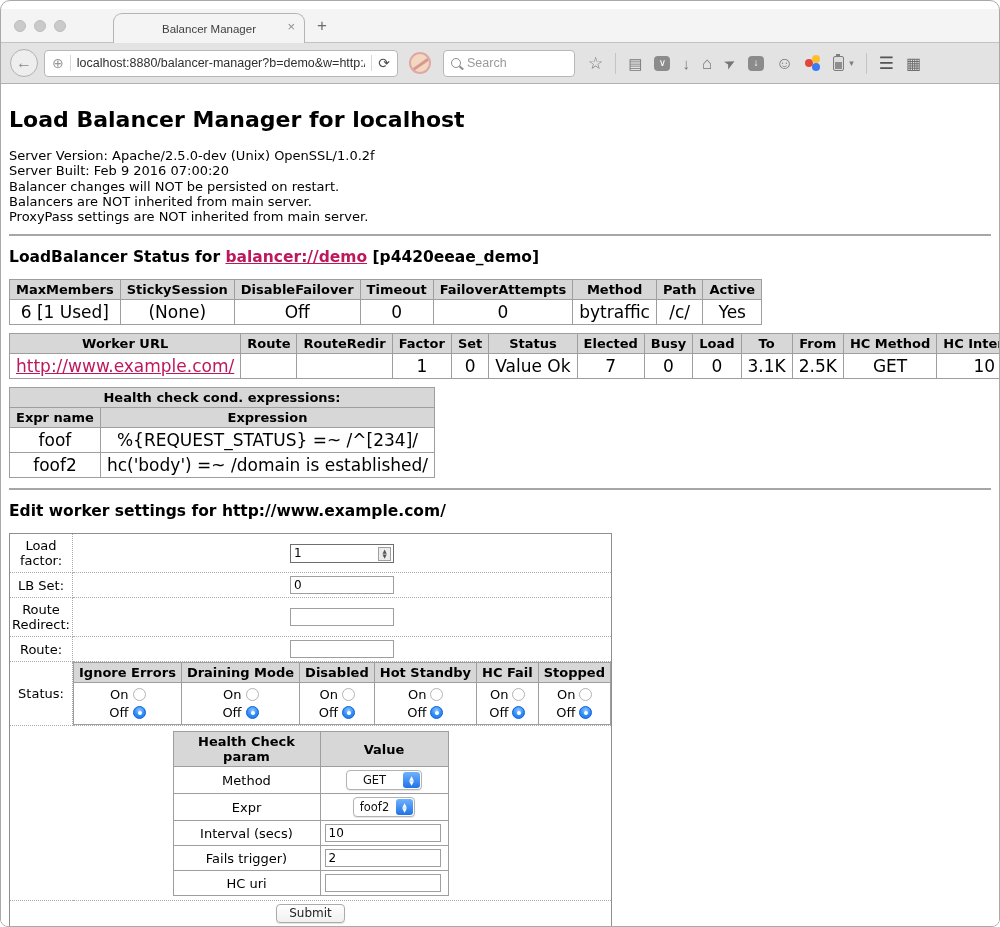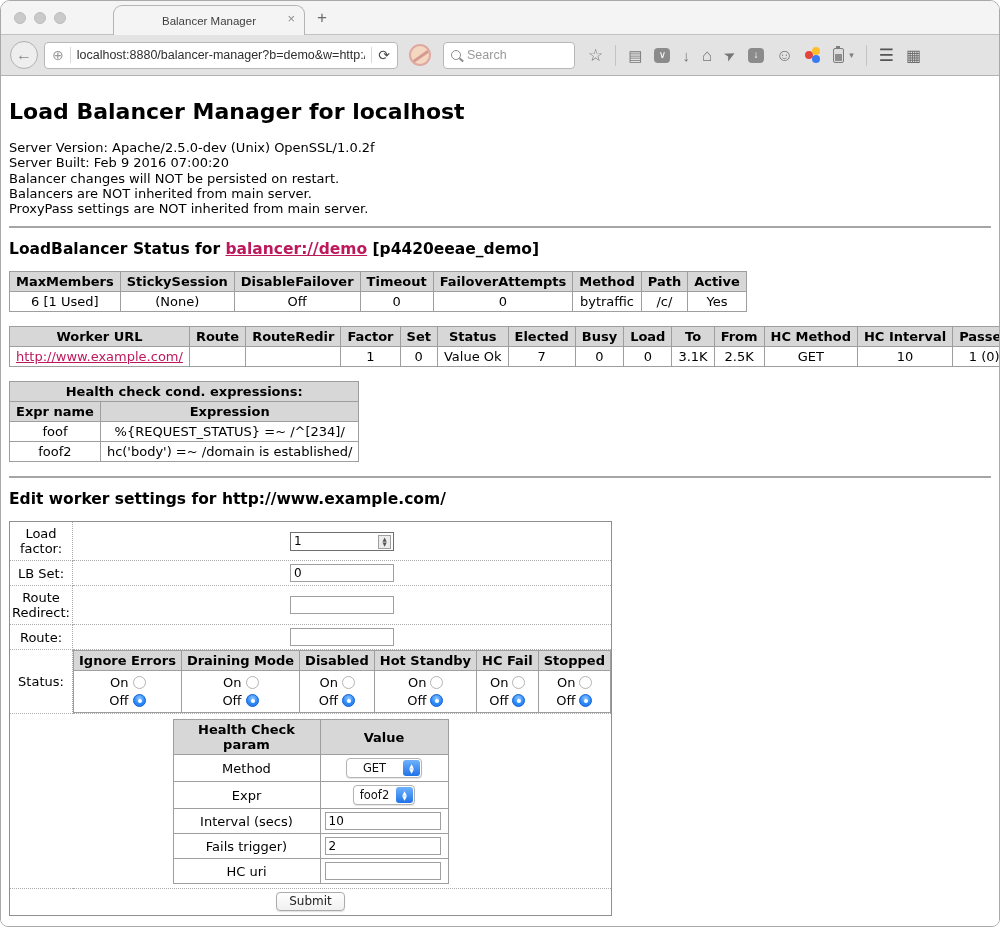--- a/index.html
+++ b/index.html
@@ -3,21 +3,21 @@
 <meta charset="utf-8">
 <style>
   * { box-sizing:border-box; margin:0; padding:0; }
   html,body { background:#ffffff; }
   body { width:1000px; font-family:"Liberation Sans",sans-serif; }
 
   .window { width:1000px; height:927px; border:1px solid #a9a9a9; border-radius:10px 10px 8px 8px;
             overflow:hidden; background:#fff; display:flex; flex-direction:column; }
 
   
-  .titlebar { height:34px; background:#f4f4f4; position:relative; flex:none; }
+  .titlebar { height:34px; background:#f4f4f4; position:relative; flex:none;margin-top:8px; }
   .titlebar::after { content:''; position:absolute; left:0; right:0; bottom:0; height:1px; background:#c2c2c2; z-index:1; }
   .traffic { position:absolute; left:13px; top:11px; display:flex; gap:8px; z-index:2; }
   .light { width:12px; height:12px; border-radius:50%; background:#cacaca; border:1px solid #bdbdbd; }
   .tab { position:absolute; left:112px; top:4px; height:30px; width:192px; background:#f4f4f4;
          border:1px solid #b4b4b4; border-bottom:none; border-radius:9px 9px 0 0;
          display:flex; align-items:center; justify-content:center; z-index:2; }
   .tab-title { font-size:11.5px; color:#3f3f3f; }
   .tab-close { position:absolute; right:9px; top:6px; color:#8c8c8c; font-size:13px; line-height:13px; cursor:default; }
   .newtab { position:absolute; left:316px; top:7px; font-size:17px; color:#6b6b6b; z-index:2; }
 
@@ -66,24 +66,24 @@
   
   .content { flex:1; background:#fff; padding:0 8px; font-family:"DejaVu Sans","Liberation Sans",sans-serif;
              font-size:13px; color:#000; overflow:hidden; }
   h1 { font-size:22px; font-weight:bold; margin:23px 0 16px; }
   .info-line { font-size:13px; line-height:15.3px; }
   hr.rule { border:none; height:2px; background:#a6a6a6; margin:10px 0 8px; }
   h3 { font-size:15.5px; font-weight:bold; margin:12px 0 13px; }
   a.plink { color:#be185d; text-decoration:underline; }
   h3 a.plink { font-weight:bold; }
 
-  table.data { border-collapse:collapse; margin:2px 0 14px;border-radius:20px; }
+  table.data { border-collapse:collapse; margin:2px 0 8px;border-radius:20px; }
   table.data th { background:#d7d7d7; font-weight:bold; padding:2px 6px; border:1px solid #9e9e9e;
                   font-size:13px; text-align:center; white-space:nowrap; }
-  table.data td { padding:2px 6px; border:1px solid #9e9e9e; text-align:center; font-size:13px; white-space:nowrap; }
+  table.data td { padding:2px 6px; border:1px solid #9e9e9e; text-align:center; font-size:17px; white-space:nowrap; }
   table.worker { width:984px; }
   td.left { text-align:left; }
 
   
   table.form { border-collapse:collapse; width:565px; border:1px solid #8f8f8f; margin:2px 0 0; }
   table.form > tbody > tr > td { border:1px dotted #ababab; font-size:13px; }
   td.flabel { width:100px; text-align:center; padding:4px 2px; }
   td.ffield { text-align:center; padding:3px 2px; }
   input.txt { width:104px; height:18px; border:1px solid #9f9f9f; background:#fff; font-size:12px;
               padding:0 3px; font-family:"DejaVu Sans",sans-serif; }

